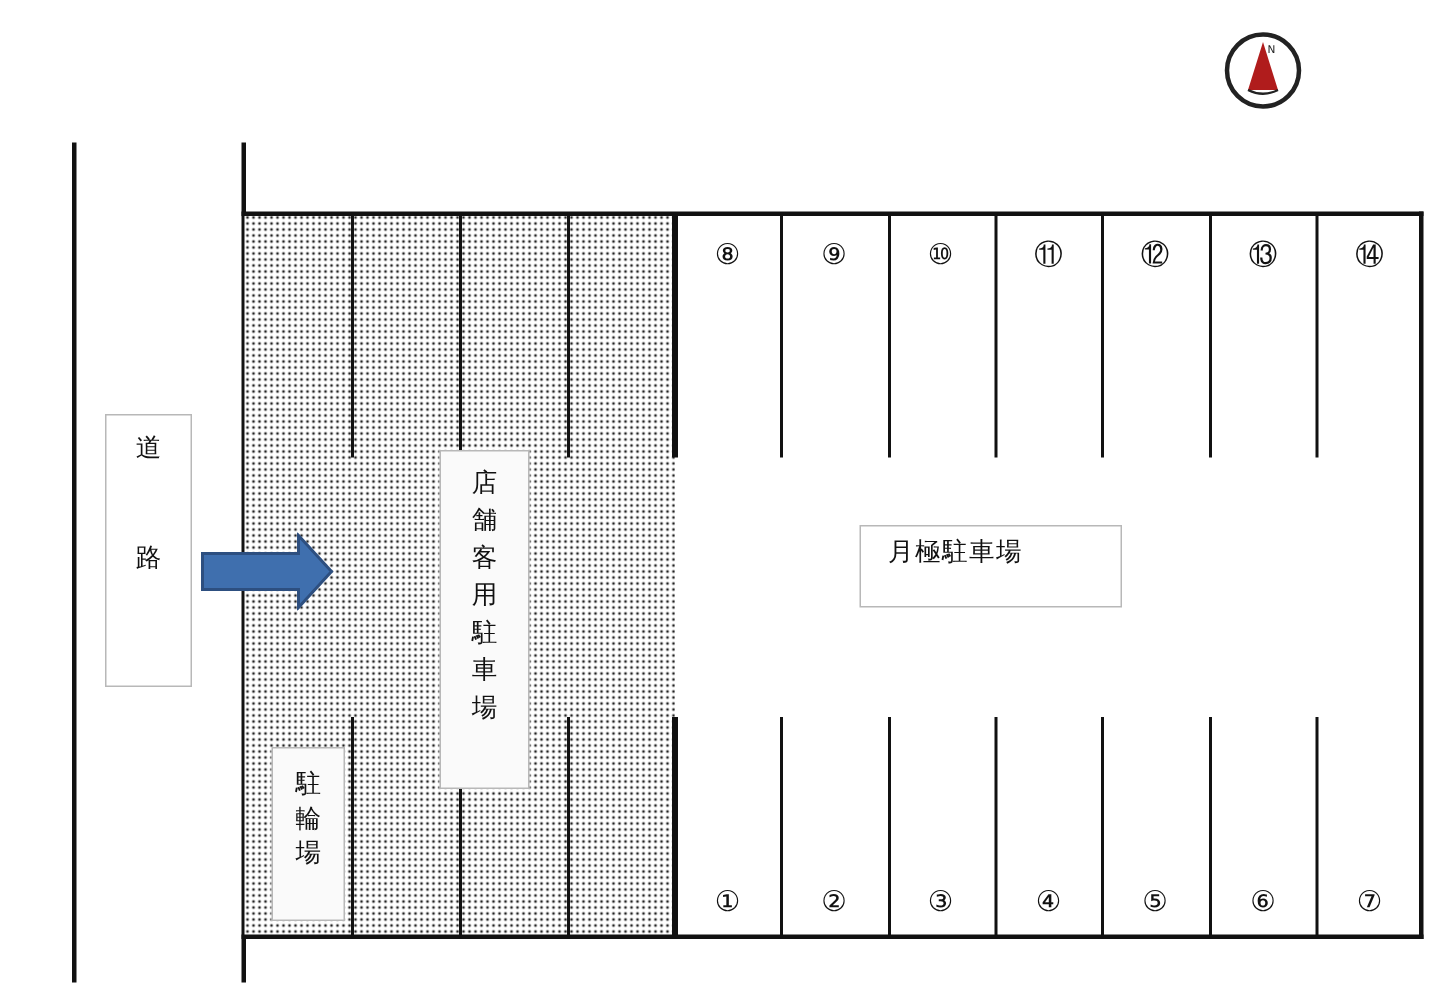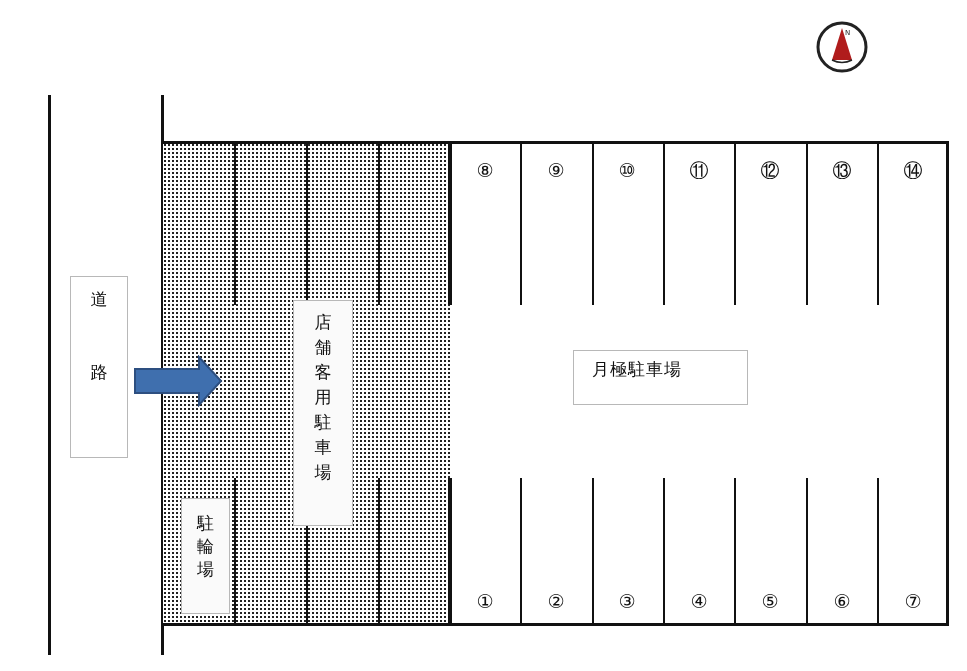--- a/index.html
+++ b/index.html
@@ -95,21 +95,21 @@
 <div class="num" style="left:898px;top:155px;">⑭</div>
 
 <div class="num" style="left:470px;top:586px;">①</div>
 <div class="num" style="left:541px;top:586px;">②</div>
 <div class="num" style="left:612px;top:586px;">③</div>
 <div class="num" style="left:684px;top:586px;">④</div>
 <div class="num" style="left:755px;top:586px;">⑤</div>
 <div class="num" style="left:827px;top:586px;">⑥</div>
 <div class="num" style="left:898px;top:586px;">⑦</div>
 
-<div class="label-box" style="left:573px;top:350px;width:175px;height:55px;flex-direction:row;justify-content:flex-start;align-items:flex-start;padding:10px 0 0 18px;font-size:17px;letter-spacing:1px;">
+<div class="label-box" style="left:573px;top:350px;width:175px;height:55px;flex-direction:row;justify-content:flex-start;align-items:flex-start;padding:10px 0 0 18px;font-size:17px;letter-spacing:1px;font-family:Liberation Mono, monospace;">
   <span>月極駐車場</span>
 </div>
 
 <div class="label-box" style="left:293px;top:300px;width:60px;height:226px;padding-top:13px;gap:8px;background:#fafafa;">
   <span class="vchar">店</span>
   <span class="vchar">舗</span>
   <span class="vchar">客</span>
   <span class="vchar">用</span>
   <span class="vchar">駐</span>
   <span class="vchar">車</span>

